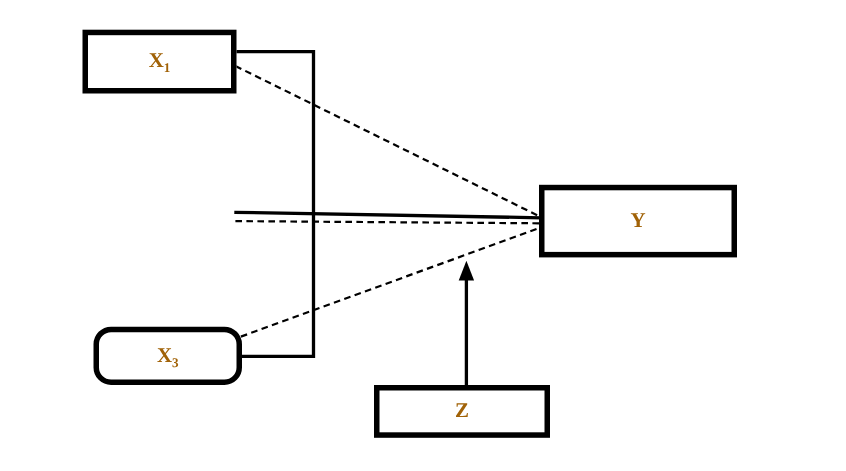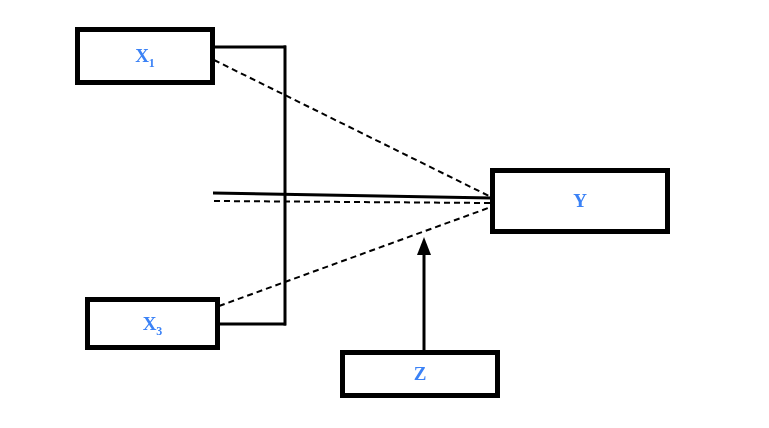--- a/index.html
+++ b/index.html
@@ -22,31 +22,31 @@
   }
   .node {
     position: absolute;
     border: 5px solid #000000;
     background: #ffffff;
     display: flex;
     align-items: center;
     justify-content: center;
     font-weight: bold;
     font-size: 19px;
-    color: #3b82f6;
+    color: #a16207;
     z-index: 2;
   }
   .node sub {
     font-size: 12px;
     font-weight: bold;
     line-height: 0;
   }
   #node-x1 { left: 75px;  top: 27px;  width: 140px; height: 58px; }
   #node-x2 { left: 75px;  top: 165px; width: 140px; height: 55px; }
-  #node-x3 { left: 85px;  top: 297px; width: 135px; height: 53px; }
+  #node-x3 { left: 85px;  top: 297px; width: 135px; height: 53px; border-radius: 16px; }
   #node-y  { left: 490px; top: 168px; width: 180px; height: 66px; }
   #node-z  { left: 340px; top: 350px; width: 160px; height: 48px; }
 </style>
 </head>
 <body>
 
 <div class="canvas">
 
   <svg class="edges-layer" viewBox="0 0 769 428" xmlns="http://www.w3.org/2000/svg">
 

